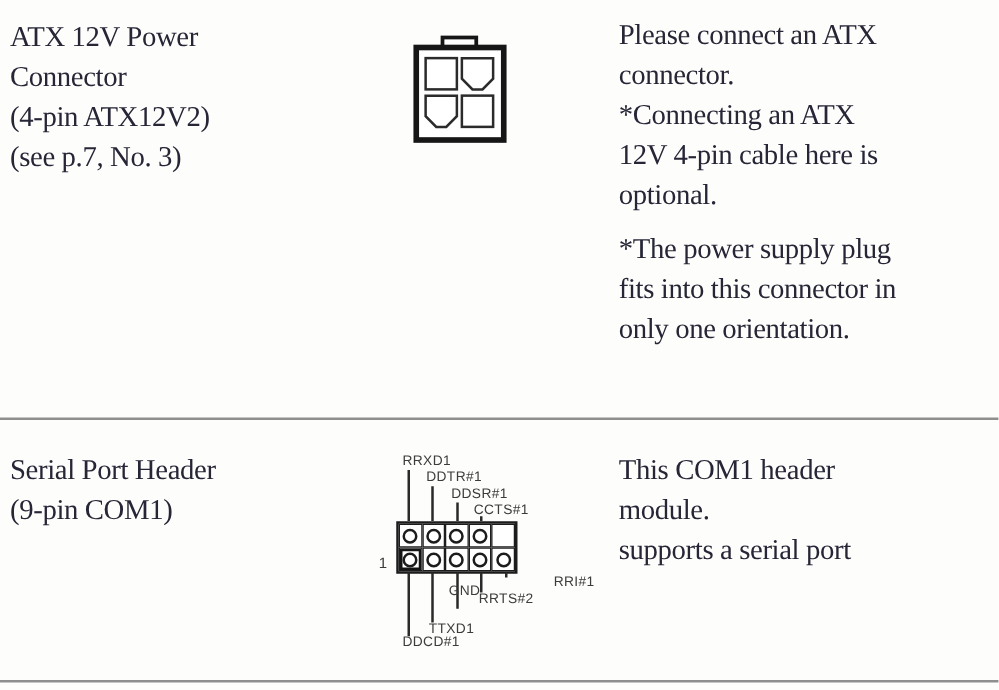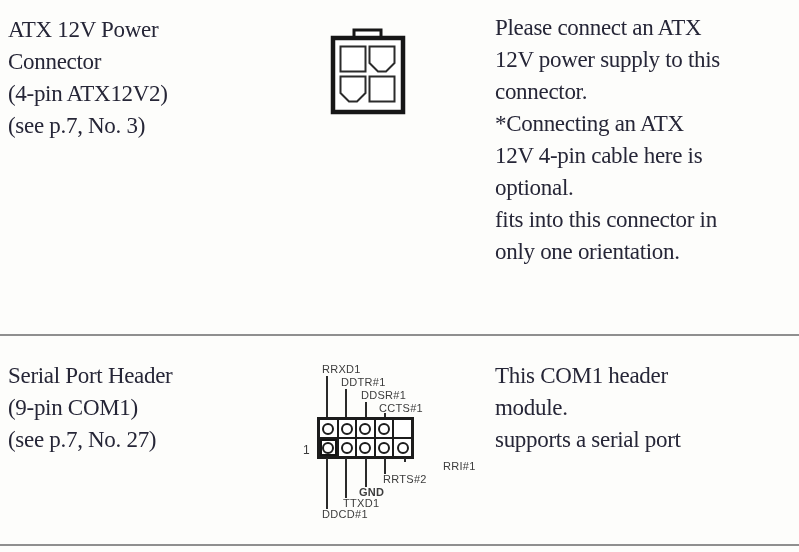--- a/index.html
+++ b/index.html
@@ -70,35 +70,34 @@
     <rect x="24" y="4" width="27" height="12" fill="#ffffff" stroke="#161616" stroke-width="3"></rect>
     <rect x="3" y="12" width="70" height="74" fill="#ffffff" stroke="#161616" stroke-width="4.5"></rect>
     <rect x="10.5" y="20.5" width="25" height="25" fill="#ffffff" stroke="#2b2b2b" stroke-width="2"></rect>
     <path d="M39.5 20.5 h25 v16.5 l-8.5 8.5 h-8 l-8.5 -8.5 z" fill="#ffffff" stroke="#2b2b2b" stroke-width="2"></path>
     <path d="M10.5 50.5 h25 v16.5 l-8.5 8.5 h-8 l-8.5 -8.5 z" fill="#ffffff" stroke="#2b2b2b" stroke-width="2"></path>
     <rect x="39.5" y="50.5" width="25" height="25" fill="#ffffff" stroke="#2b2b2b" stroke-width="2"></rect>
   </svg>
 
   <div class="textcol" style="left:495px;top:12px;">
     <div class="line">Please connect an ATX</div>
-    <div class="line">12V power supply to this</div>
     <div class="line">connector.</div>
     <div class="line">*Connecting an ATX</div>
     <div class="line">12V 4-pin cable here is</div>
     <div class="line">optional.</div>
+    <div class="line para-gap">*The power supply plug</div>
     <div class="line">fits into this connector in</div>
     <div class="line">only one orientation.</div>
   </div>
 
   <div class="rule" style="top:334px;"></div>
 
   <div class="textcol" style="left:8px;top:360px;">
     <div class="line">Serial Port Header</div>
     <div class="line">(9-pin COM1)</div>
-    <div class="line">(see p.7, No. 27)</div>
   </div>
 
   <div class="pin-label" style="left:322px;top:364px;">RRXD1</div>
   <div class="pin-label" style="left:341px;top:377px;">DDTR#1</div>
   <div class="pin-label" style="left:361px;top:390px;">DDSR#1</div>
   <div class="pin-label" style="left:379px;top:403px;">CCTS#1</div>
 
   <div class="vline" style="left:326px;top:376px;height:41px;"></div>
   <div class="vline" style="left:345px;top:389px;height:28px;"></div>
   <div class="vline" style="left:365px;top:402px;height:15px;"></div>
@@ -138,21 +137,21 @@
   </div>
 
   <div class="vline" style="left:326px;top:458px;height:51px;"></div>
   <div class="vline" style="left:345px;top:458px;height:40px;"></div>
   <div class="vline" style="left:365px;top:458px;height:29px;"></div>
   <div class="vline" style="left:384px;top:458px;height:16px;"></div>
   <div class="vline" style="left:404px;top:458px;height:4px;"></div>
 
   <div class="pin-label" style="left:402px;top:461px;padding-left:41px;">RRI#1</div>
   <div class="pin-label" style="left:383px;top:474px;">RRTS#2</div>
-  <div class="pin-label" style="left:359px;top:487px;font-weight:bold;">GND</div>
+  <div class="pin-label" style="left:359px;top:468px;">GND</div>
   <div class="pin-label" style="left:343px;top:498px;">TTXD1</div>
   <div class="pin-label" style="left:322px;top:509px;">DDCD#1</div>
 
   <div class="textcol" style="left:495px;top:360px;">
     <div class="line">This COM1 header</div>
     <div class="line">module.</div>
     <div class="line">supports a serial port</div>
   </div>
 
   <div class="rule" style="top:544px;"></div>

